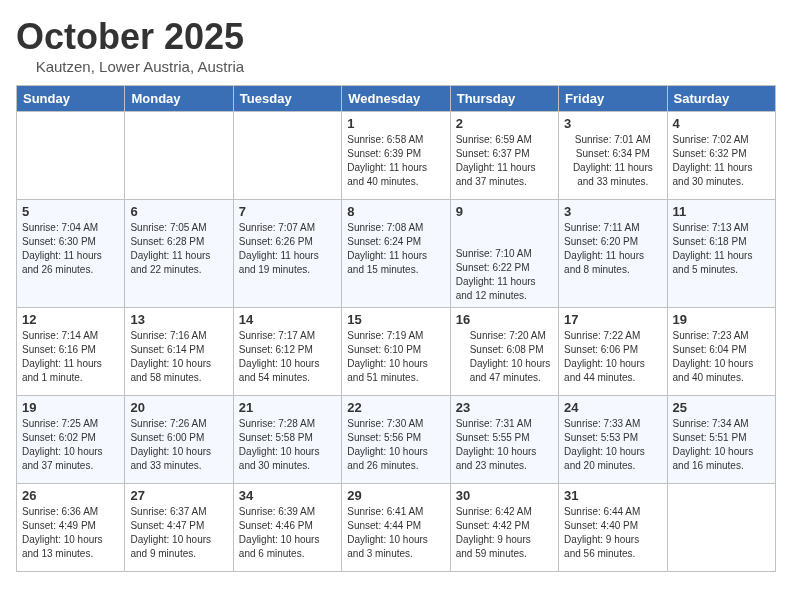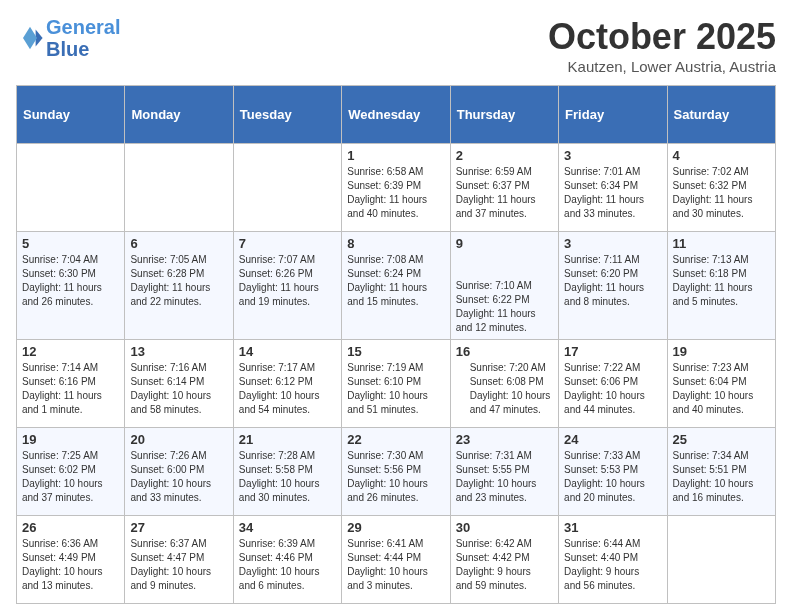--- a/index.html
+++ b/index.html
@@ -50,21 +50,21 @@
       width: 100%;
       border-collapse: collapse;
       table-layout: fixed;
     }
     thead tr th {
       background: #3a6eb5;
       color: #fff;
       font-size: 13px;
       font-weight: bold;
       text-align: left;
-      padding: 21px 6px;
+      padding: 5px 6px;
       border: 1px solid #c0c0c0;
     }
     tbody tr td {
       vertical-align: top;
       border: 1px solid #c0c0c0;
       padding: 4px 5px;
       font-size: 10.5px;
       color: #333;
       height: 88px;
     }
@@ -82,30 +82,20 @@
       background: #fff;
     }
     tbody tr:nth-child(even) td {
       background: #f5f8ff;
     }
   </style>
 </head>
 <body>
 
 <div class="header">
-  <div class="logo">
-    <svg class="logo-icon" viewBox="0 0 40 40">
-      <polygon points="28,8 38,20 28,32" fill="#3a6eb5"></polygon>
-      <polygon points="20,4 30,20 20,36 10,20" fill="#5a9fd4"></polygon>
-    </svg>
-    <div class="logo-text">
-      <div><span>General</span></div>
-      <div><span style="color:#3a6eb5;">Blue</span></div>
-    </div>
-  </div>
   <div class="title-block">
     <div class="calendar-title">October 2025</div>
     <div class="calendar-subtitle">Kautzen, Lower Austria, Austria</div>
   </div>
 </div>
 
 <table>
   <thead>
     <tr>
     <th>Sunday</th>
@@ -131,21 +121,21 @@
         </td>
         <td>
           <div class="day-number">2</div>
           <div class="day-info" style="white-space: pre-line;">Sunrise: 6:59 AM
 Sunset: 6:37 PM
 Daylight: 11 hours
 and 37 minutes.</div>
         </td>
         <td>
           <div class="day-number">3</div>
-          <div class="day-info" style="white-space: pre-line;">Sunrise: 7:01 AM
+          <div class="day-info" style="white-space: pre-line; text-align: center;">Sunrise: 7:01 AM
 Sunset: 6:34 PM
 Daylight: 11 hours
 and 33 minutes.</div>
         </td>
         <td>
           <div class="day-number">4</div>
           <div class="day-info" style="white-space: pre-line;">Sunrise: 7:02 AM
 Sunset: 6:32 PM
 Daylight: 11 hours
 and 30 minutes.</div>

